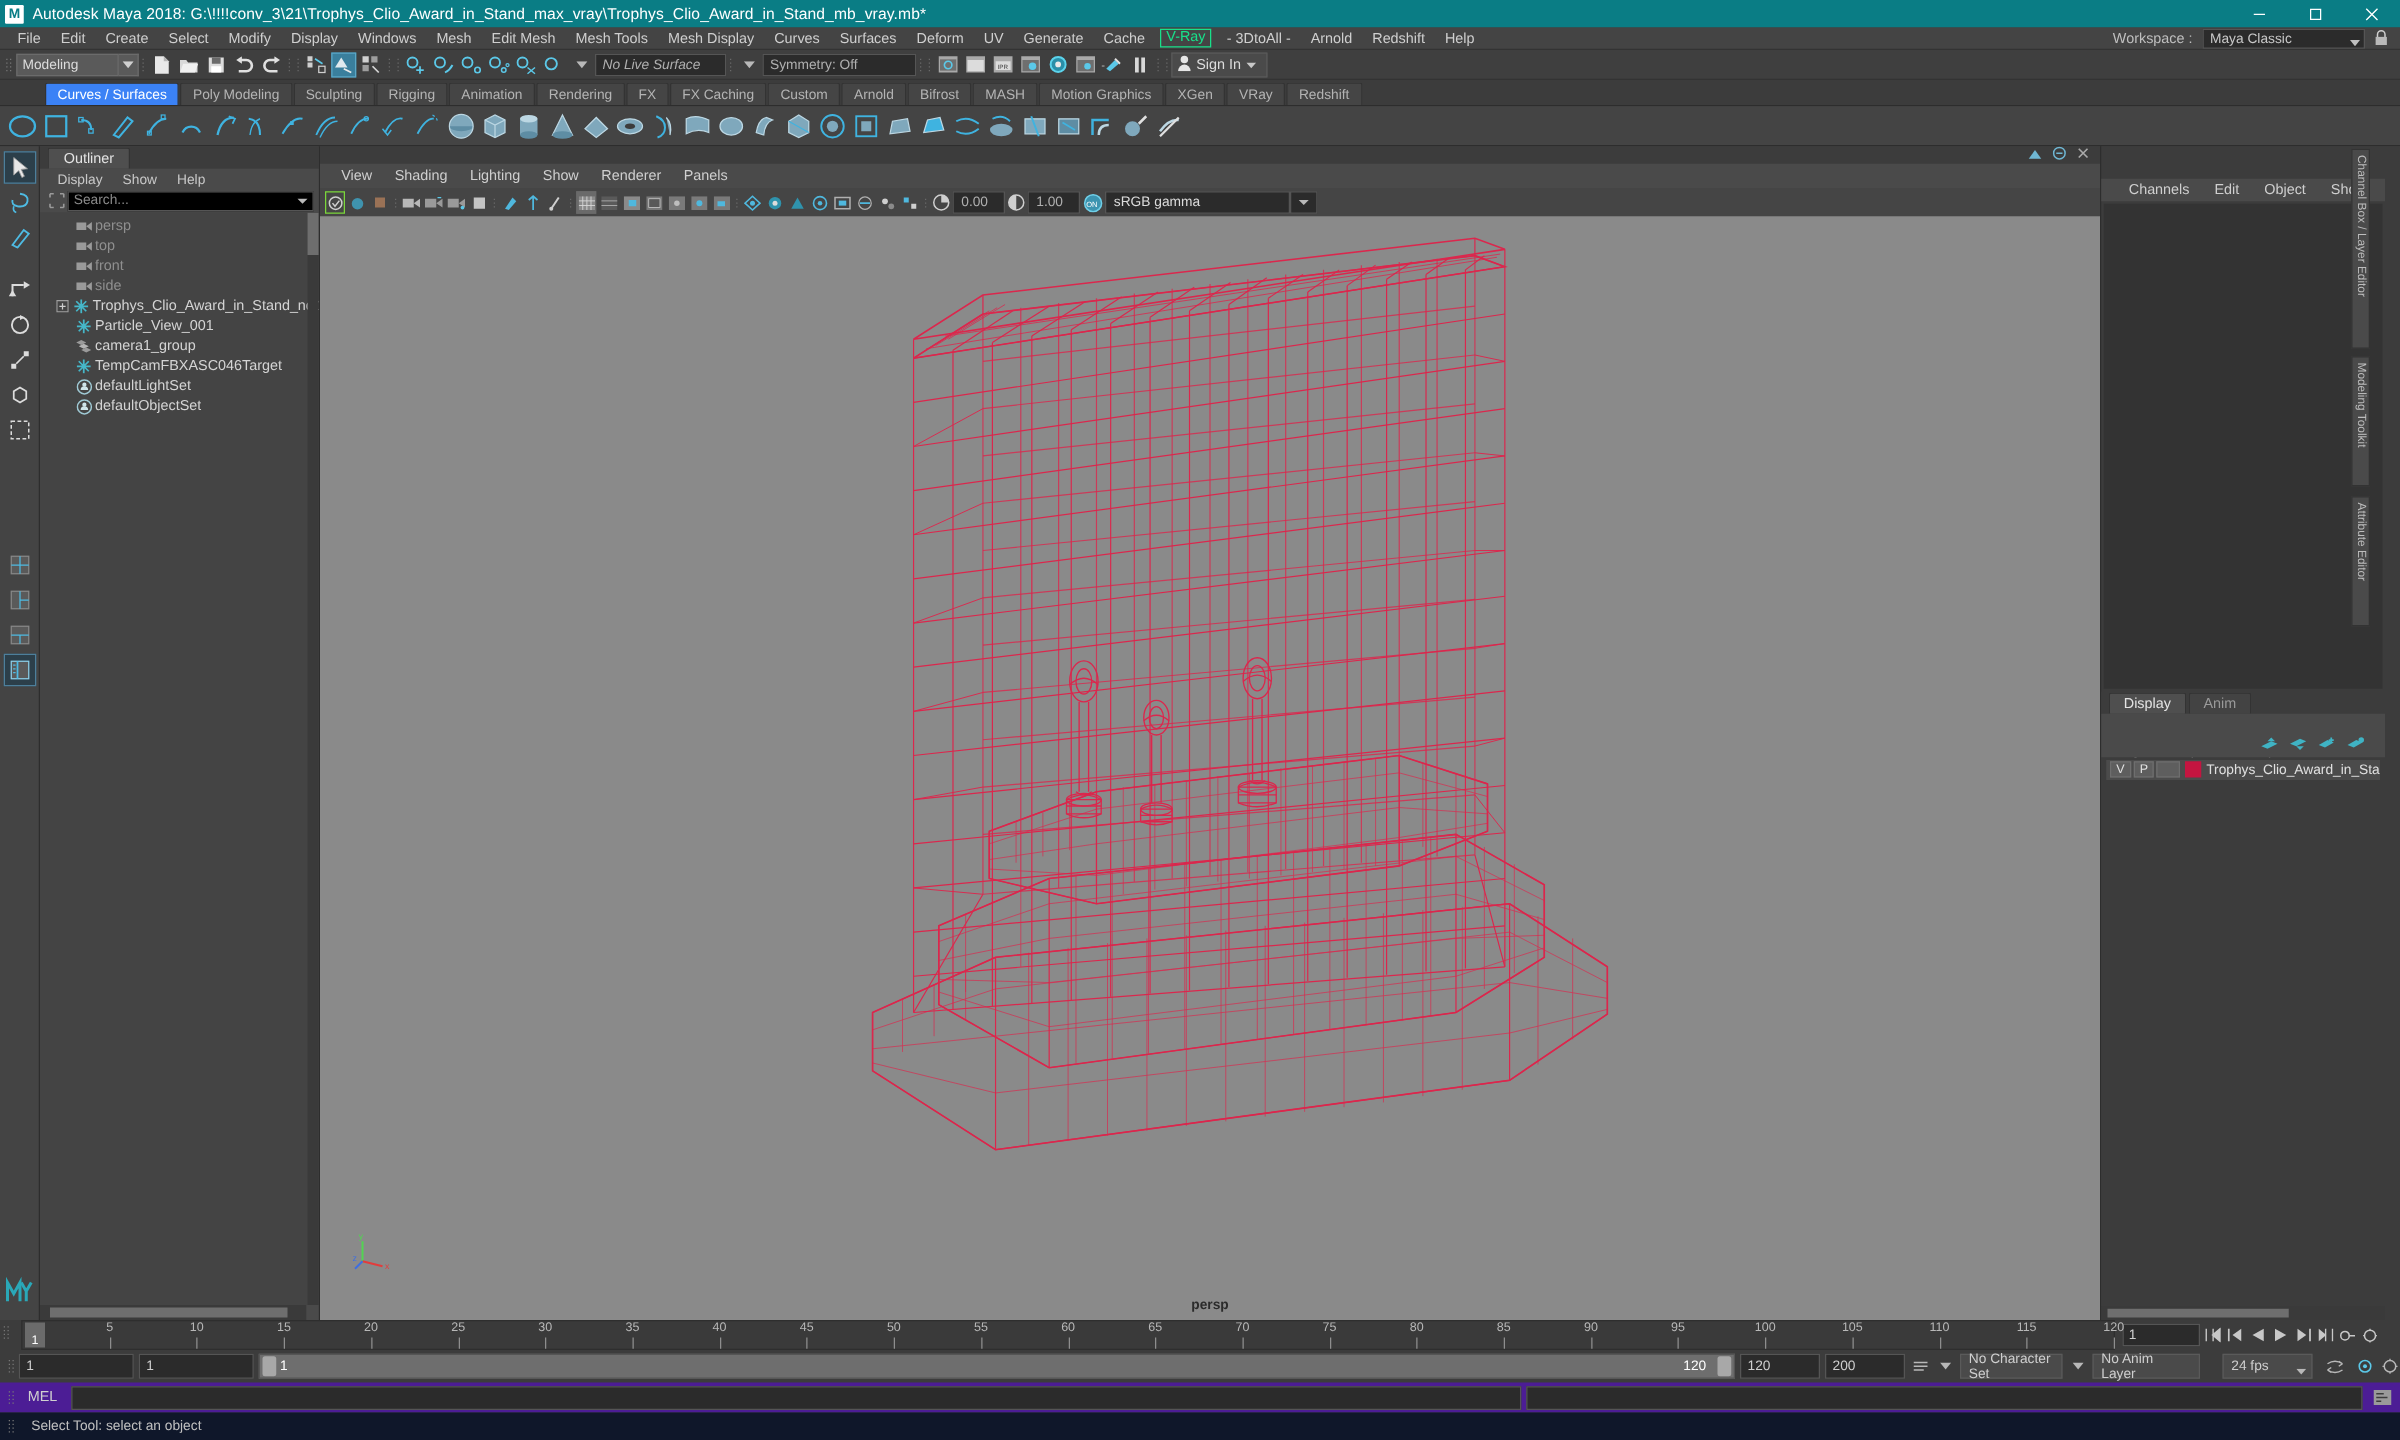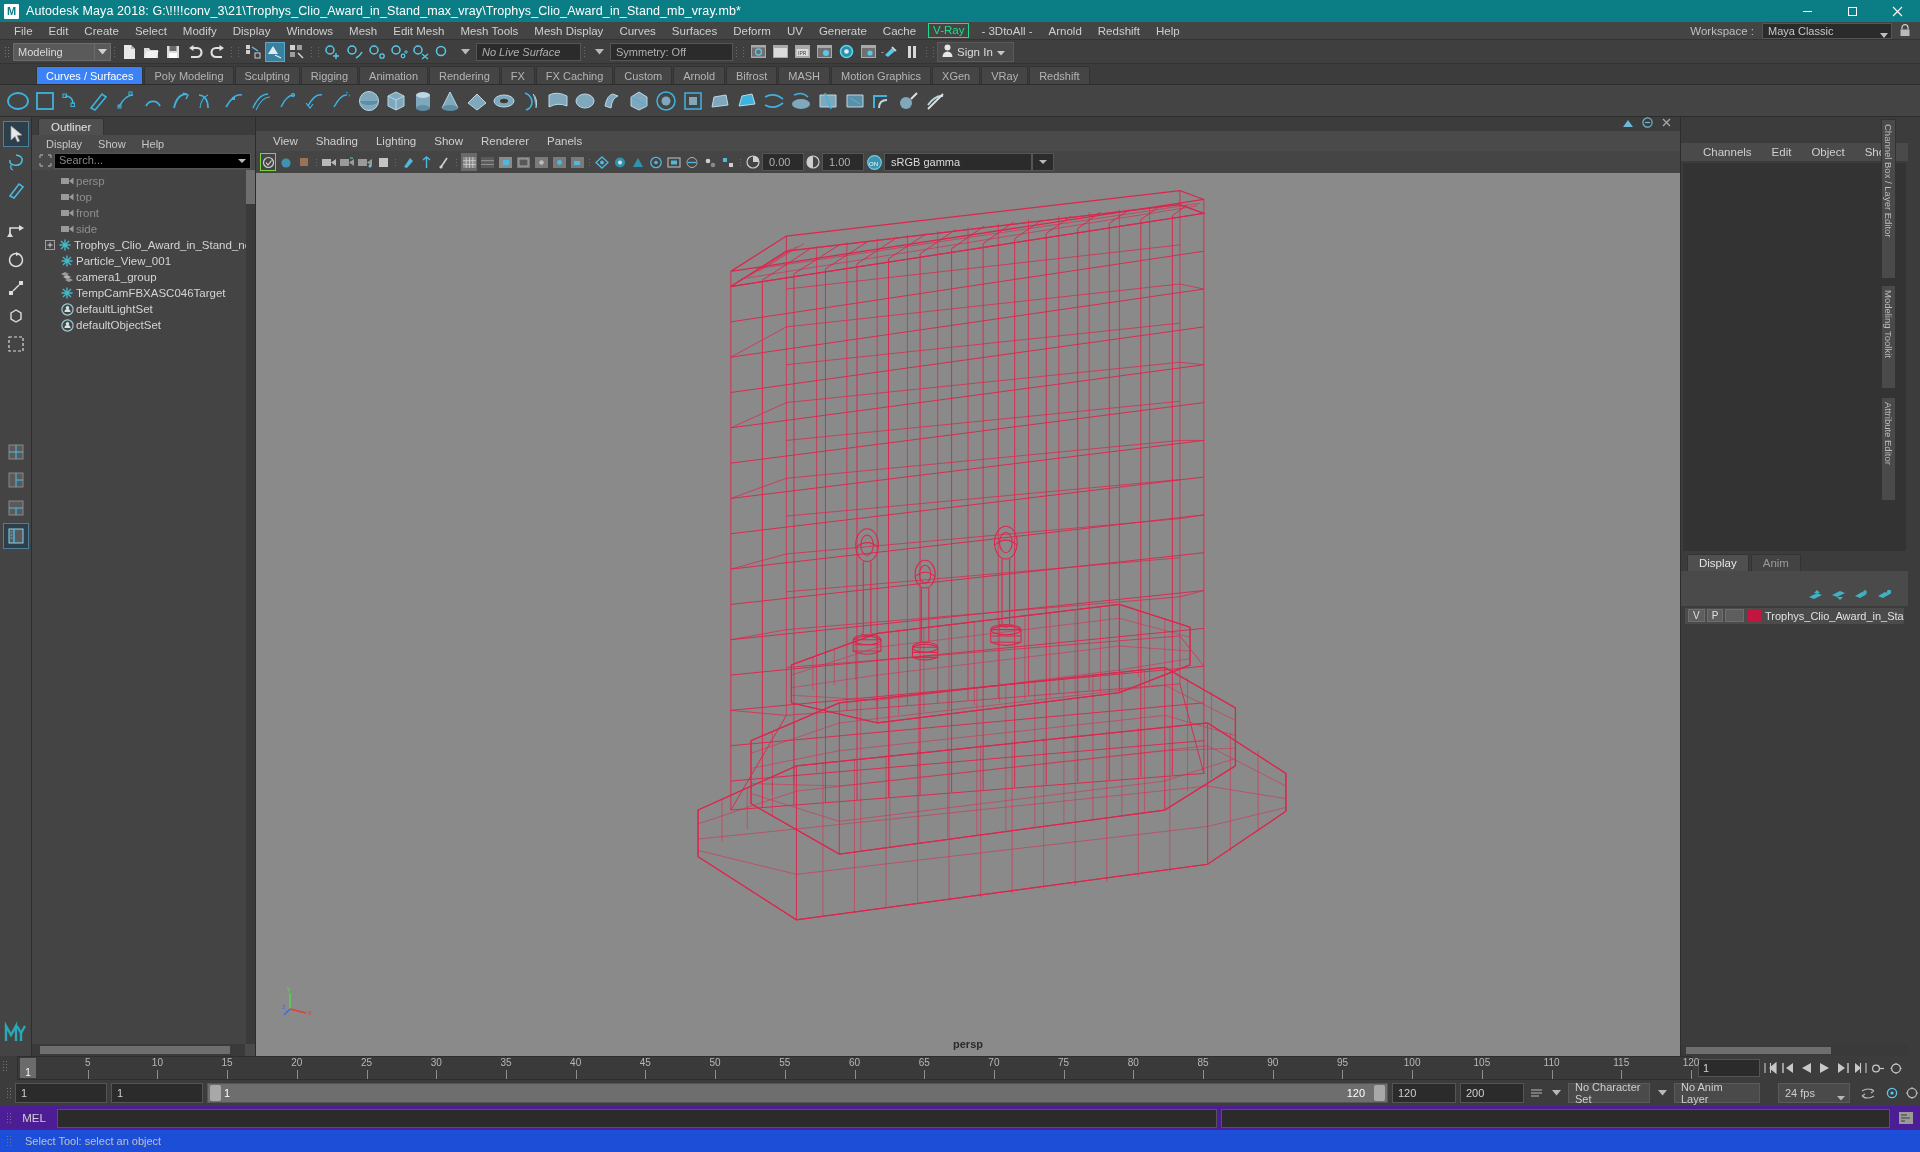--- a/index.html
+++ b/index.html
@@ -257,21 +257,21 @@
   .rg-sel { height:20px; background:#4a4a4a; border:1px solid #5a5a5a;
             display:flex; align-items:center; padding:0 6px; font-size:11px;
             color:#cfcfcf; position:relative; }
 
   
   .melrow { flex:0 0 24px; background:#4c1d95; display:flex; align-items:center;
             padding-left:4px; gap:4px; }
   .mel-lbl { font-size:11.5px; color:#d0d0d0; width:38px; text-align:center; }
   .mel-in { height:19px; background:#2b2b2b; border:1px solid #555; }
   
-  .statusrow { flex:0 0 22px; background:#1d4ed8; display:flex; align-items:center;
+  .statusrow { flex:0 0 22px; background:#0f172a; display:flex; align-items:center;
                padding-left:4px; }
   .st-text { font-size:11px; color:#c0c0c0; padding-left:14px; }
 </style>
 </head>
 <body>
 
 <div class="app">
 
   <div class="titlebar">
     <div class="tb-logo">M</div>

